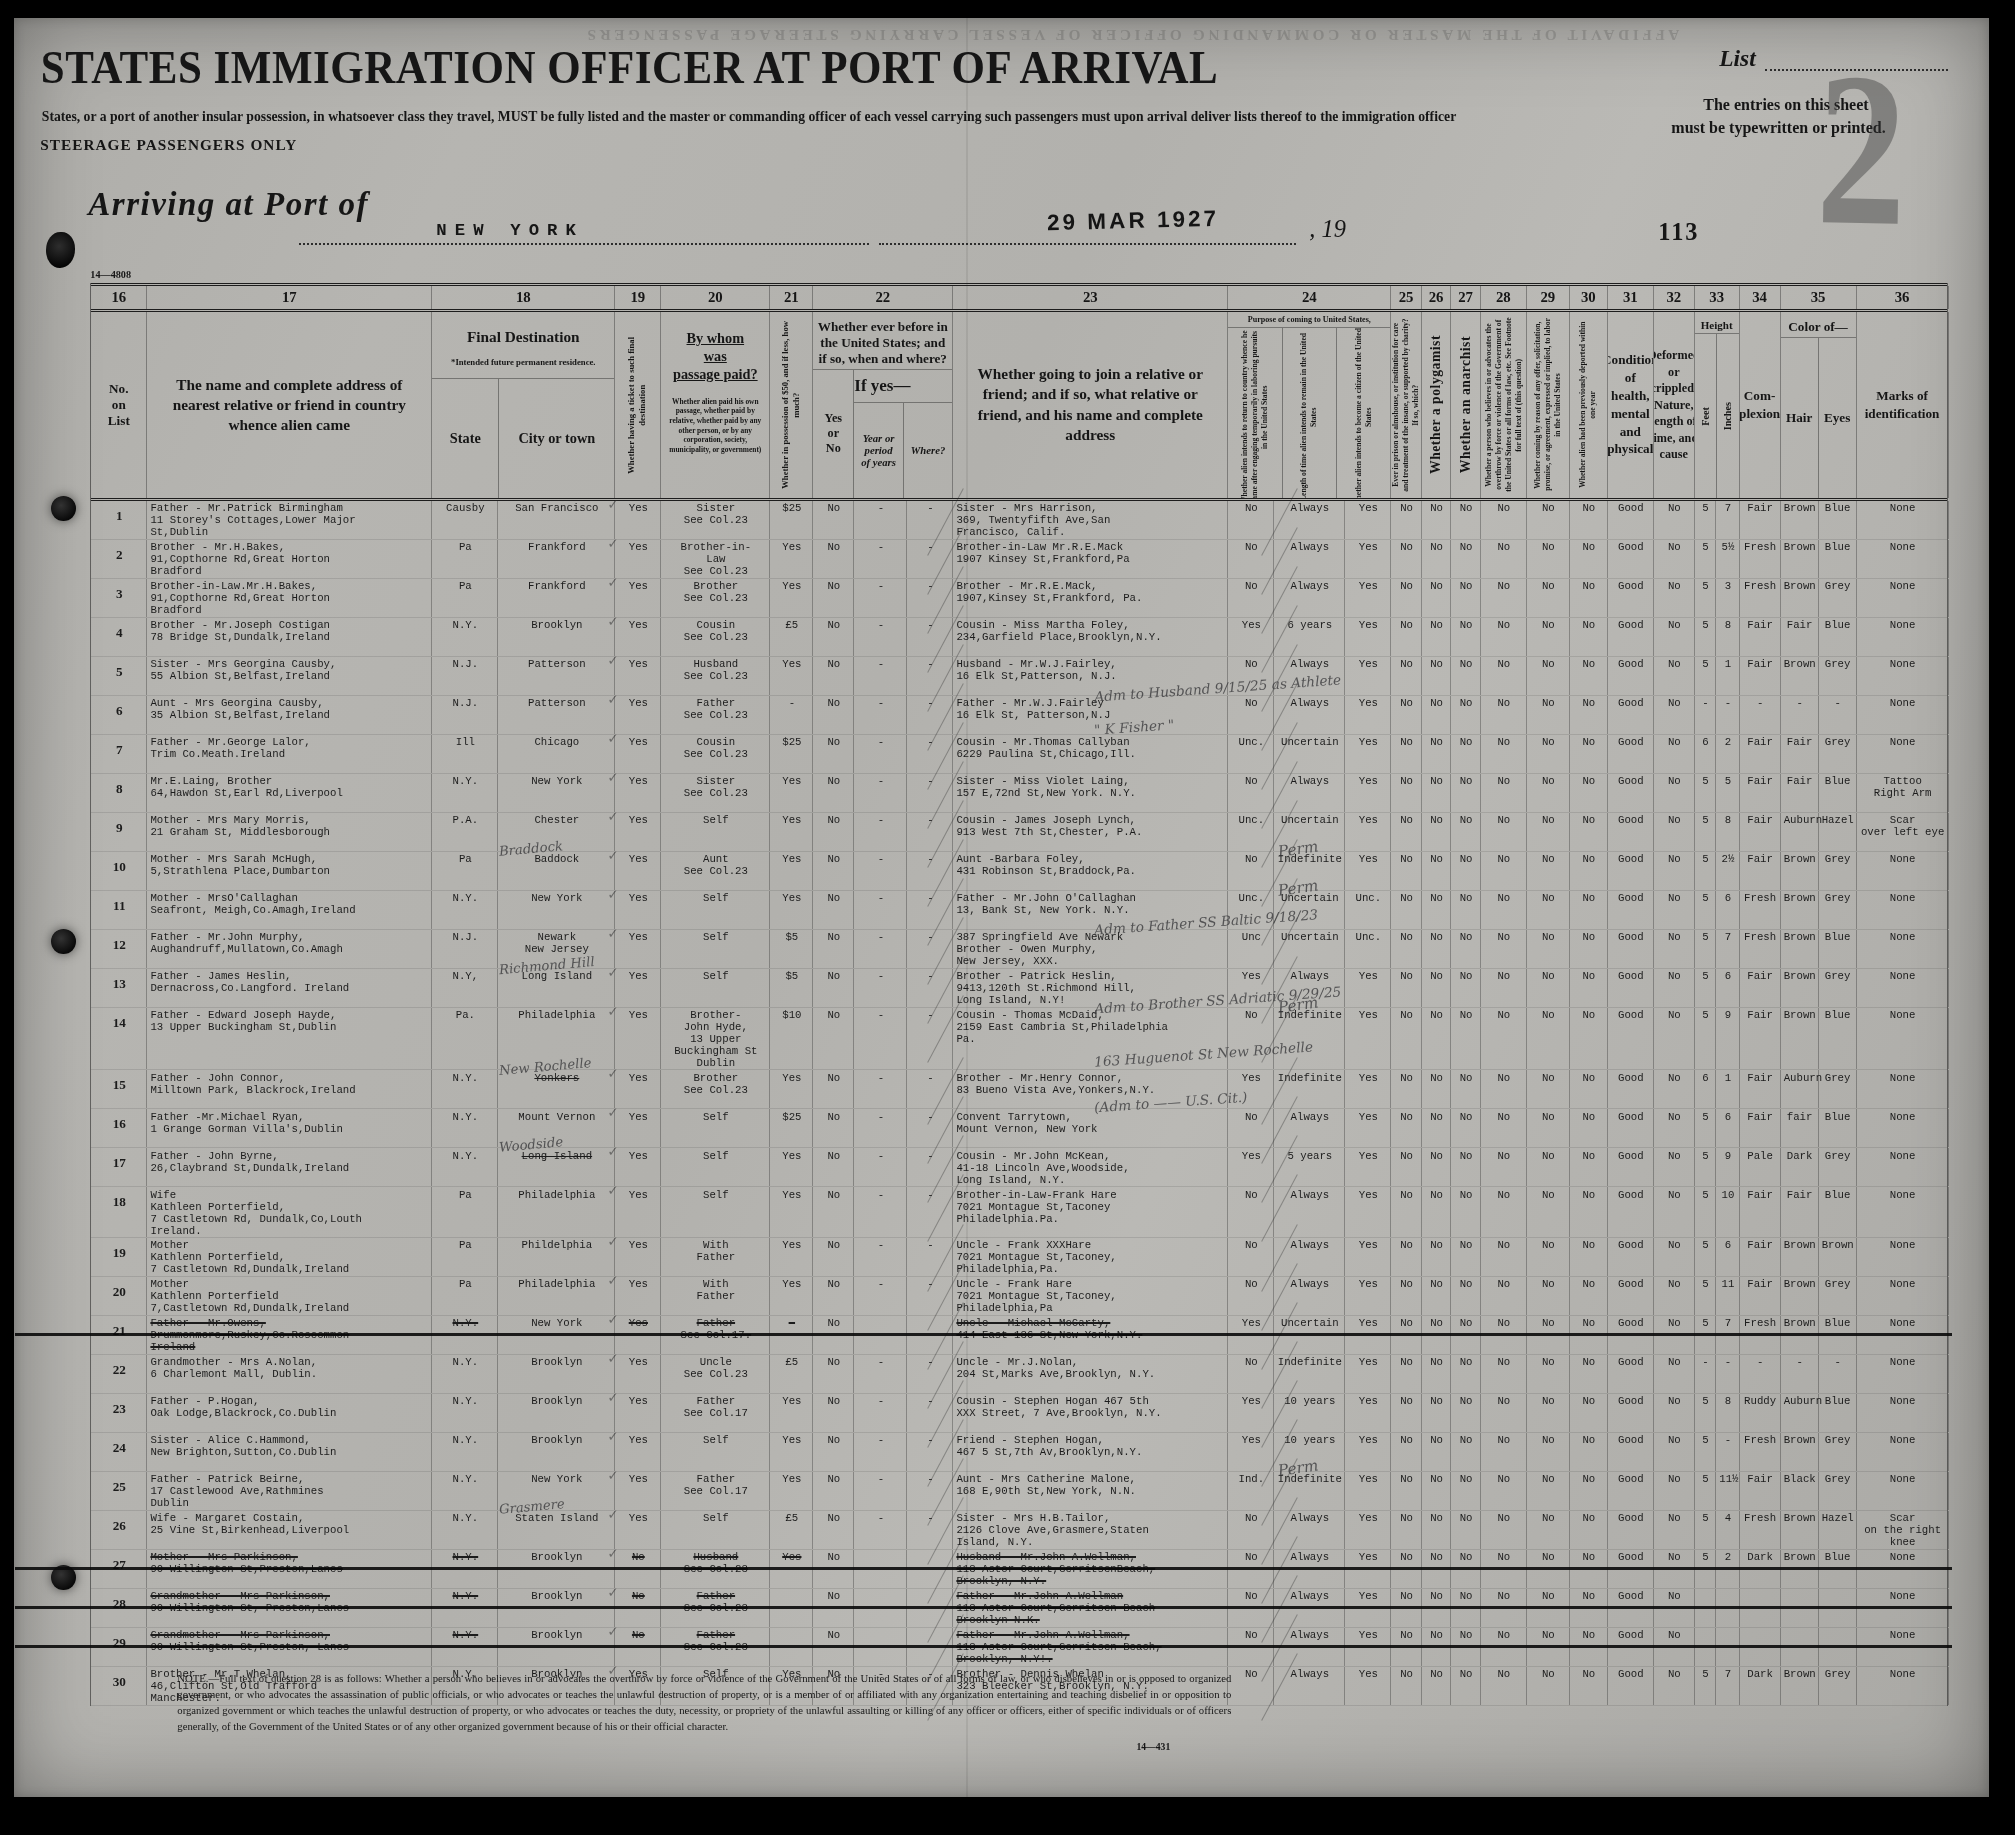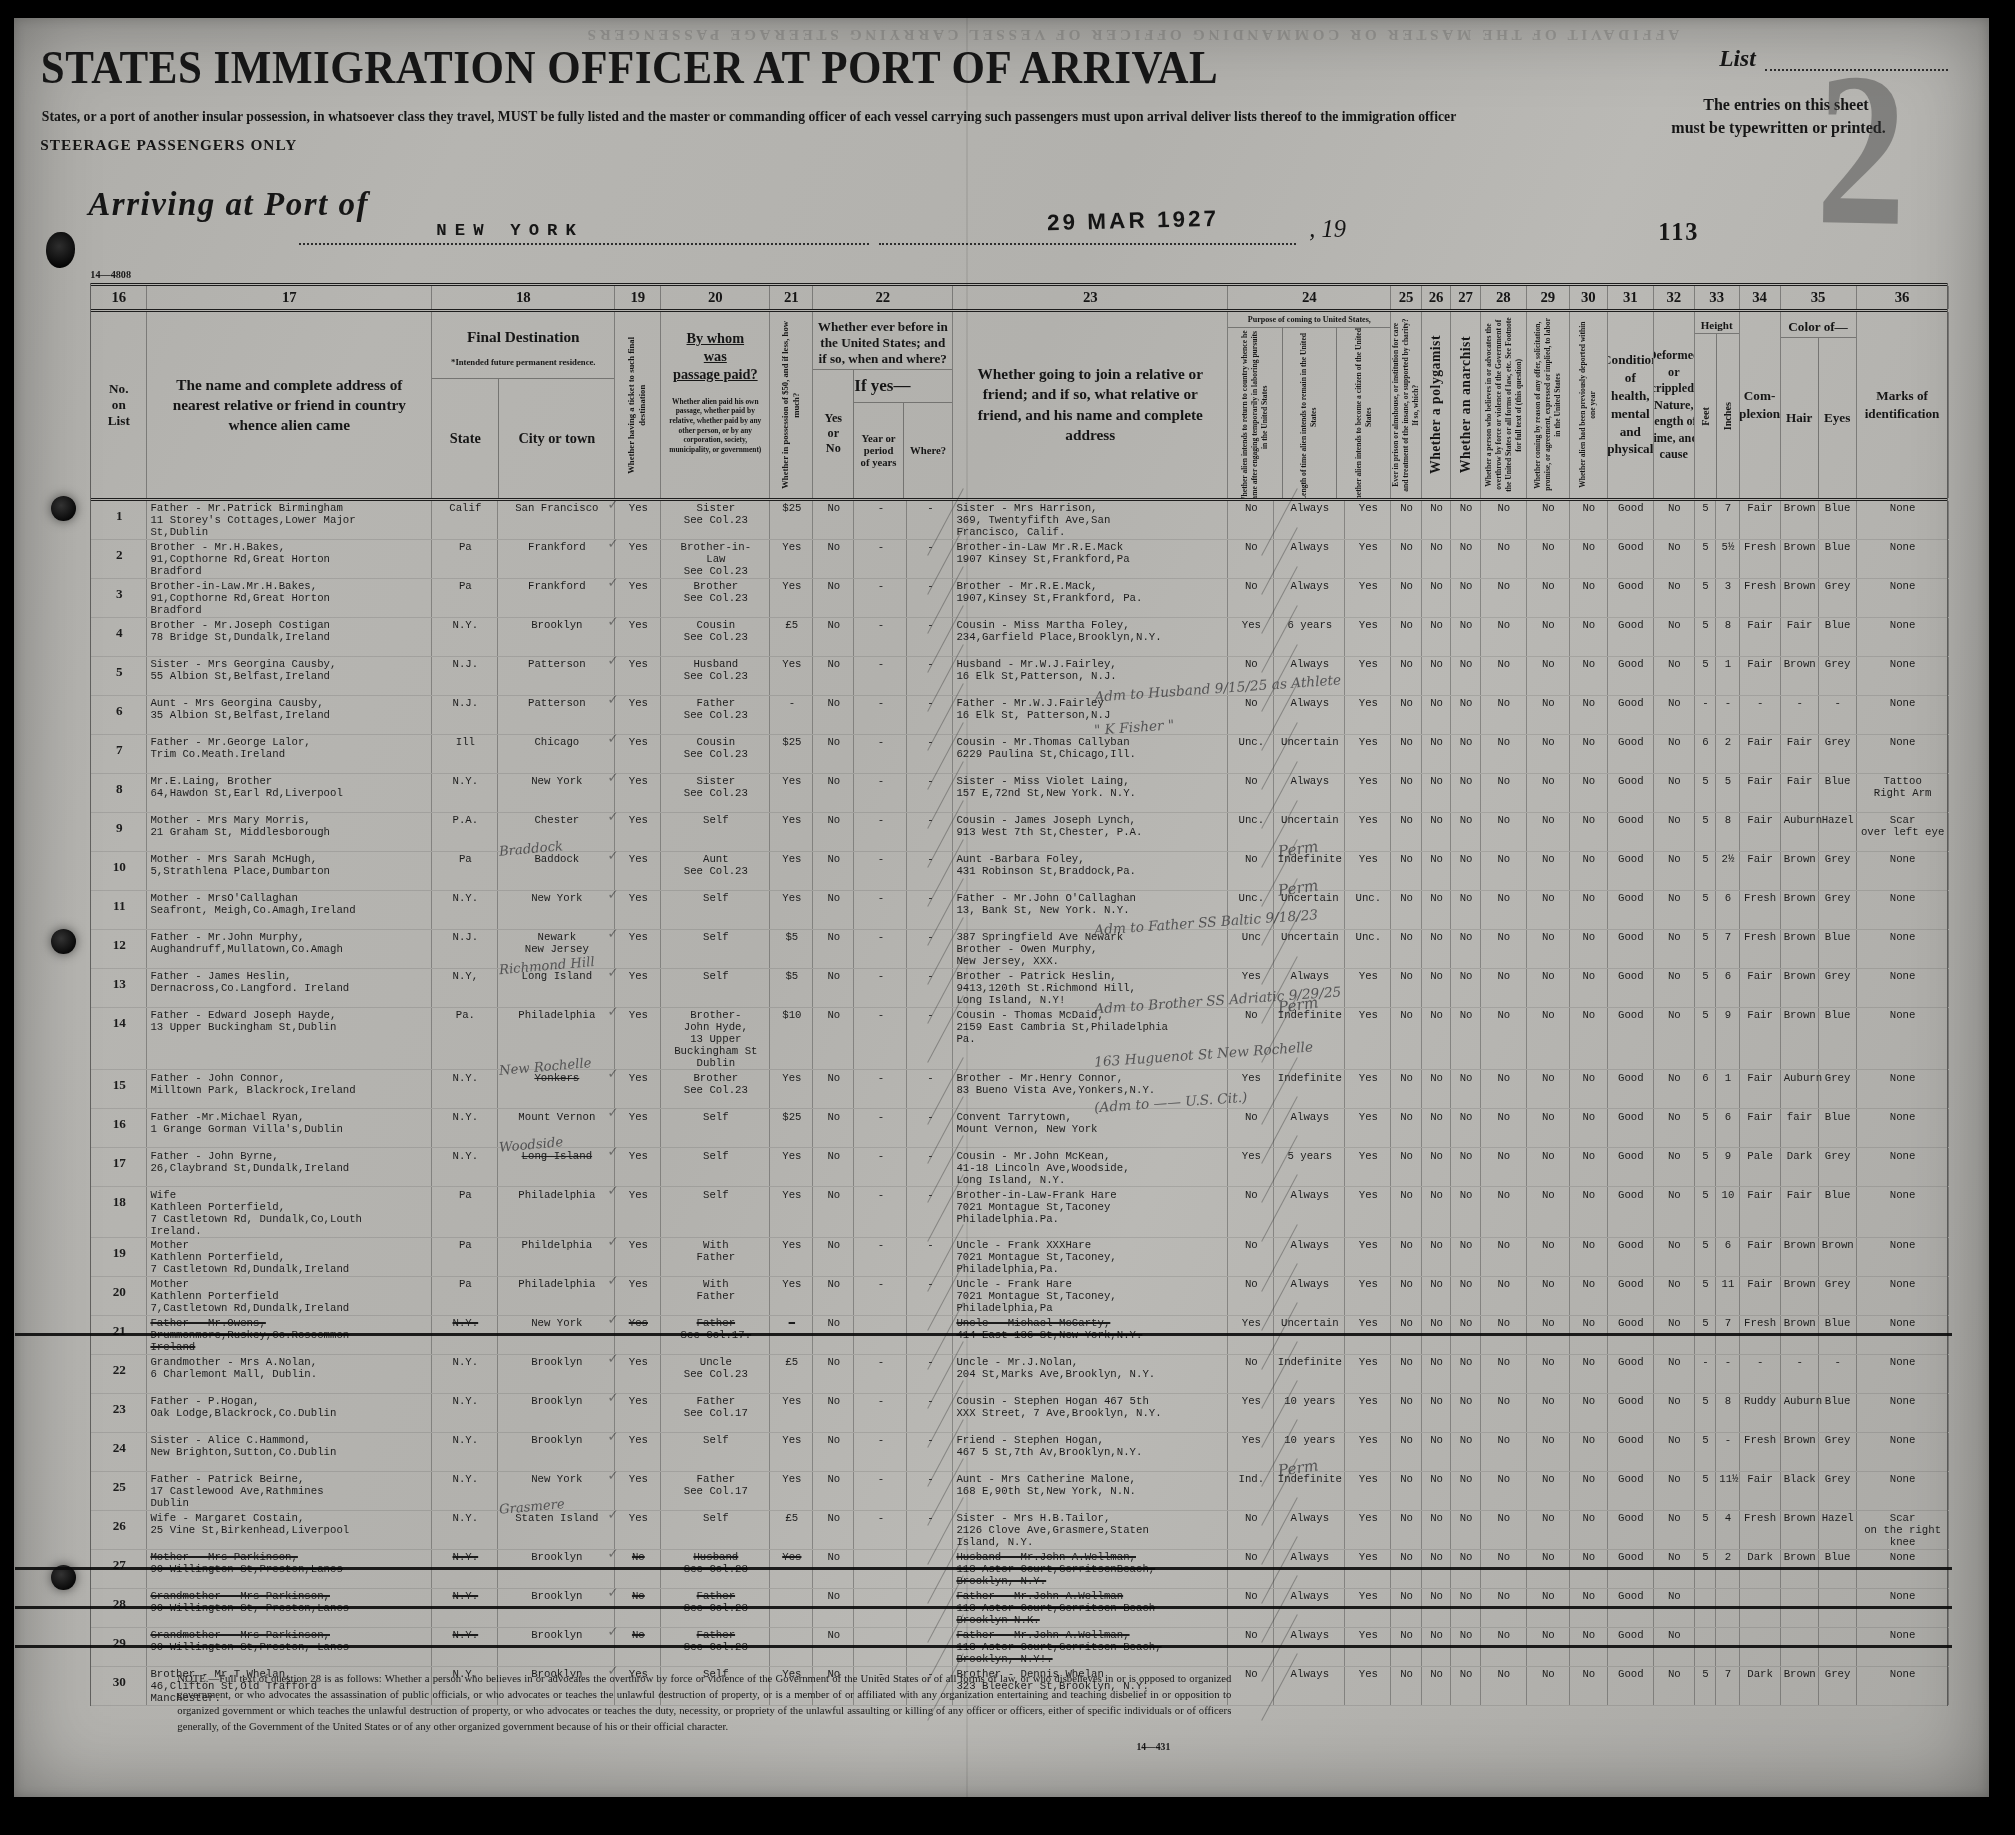--- a/index.html
+++ b/index.html
@@ -59,21 +59,21 @@
   .rot.s{font-size:7.6px;}
   .rot.big{font-size:13.7px;letter-spacing:0.5px;}
   .h-passage{flex-direction:column;justify-content:flex-start;padding-top:18.3px;}
   .h-passage .h-main{font-size:14.3px;line-height:1.25;text-decoration:underline;}
   .h-passage .h-small{font-size:7.4px;line-height:1.3;margin-top:13.2px;padding:0 2px;}
   .before-grid{display:flex;}
   .b-yn{width:41px;display:flex;align-items:center;justify-content:center;font-size:12.2px;border-right:0.5px solid rgba(40,40,40,.45);}
   .b-right{flex:1;display:flex;flex-direction:column;}
   .b-ifyes{padding:6.1px 0;font-size:17px;text-align:left;border-bottom:0.5px solid rgba(40,40,40,.45);}
   .b-cols{flex:1;display:flex;}
-  .b-col{flex:1;display:flex;align-items:center;justify-content:center;font-size:10.7px;white-space:pre-line;}
+  .b-col{flex:1;display:flex;align-items:center;justify-content:center;font-size:10.7px;white-space:pre-line;font-style:italic;}
   .b-col + .b-col{border-left:0.5px solid rgba(40,40,40,.45);}
   .purpose-top{font-size:8.1px;padding:3.1px 1px;border-bottom:0.5px solid rgba(40,40,40,.45);text-align:center;}
   .purpose-cols{flex:1;display:flex;}
   .p-col{flex:1;display:flex;align-items:center;justify-content:center;overflow:hidden;}
   .p-col + .p-col{border-left:0.5px solid rgba(40,40,40,.45);}
   .h-mid{font-size:13.2px;line-height:1.35;}
   .colorof .hg-sub{font-size:13.2px;}
 
   .tbody .trow{min-height:39px;border-bottom:0.5px solid rgba(50,50,50,.14);}
   .cell{border-right:0.5px solid rgba(40,40,40,.35);padding:1.5px 2px 0 3.1px;
@@ -241,21 +241,21 @@
       <div class="hcell h-mid">Marks of
 identification</div>
     </div>
 
     <div class="tbody">
         <div class="trow">
     <div class="cell c-no">1</div>
     <div class="cell strikeable">Father - Mr.Patrick Birmingham
 11 Storey's Cottages,Lower Major
 St,Dublin</div>
-    <div class="cell c-ctr strikeable">Calif</div>
+    <div class="cell c-ctr strikeable">Causby</div>
     <div class="cell c-ctr c-city">San Francisco</div>
     <div class="cell c-ctr c-ticket strikeable">Yes</div>
     <div class="cell c-ctr strikeable">Sister
 See Col.23</div>
     <div class="cell c-ctr strikeable">$25</div>
     <div class="cell c-ctr">No</div>
     <div class="cell c-ctr">-</div>
     <div class="cell c-ctr">-</div>
     <div class="cell strikeable">Sister - Mrs Harrison,
 369, Twentyfifth Ave,San

